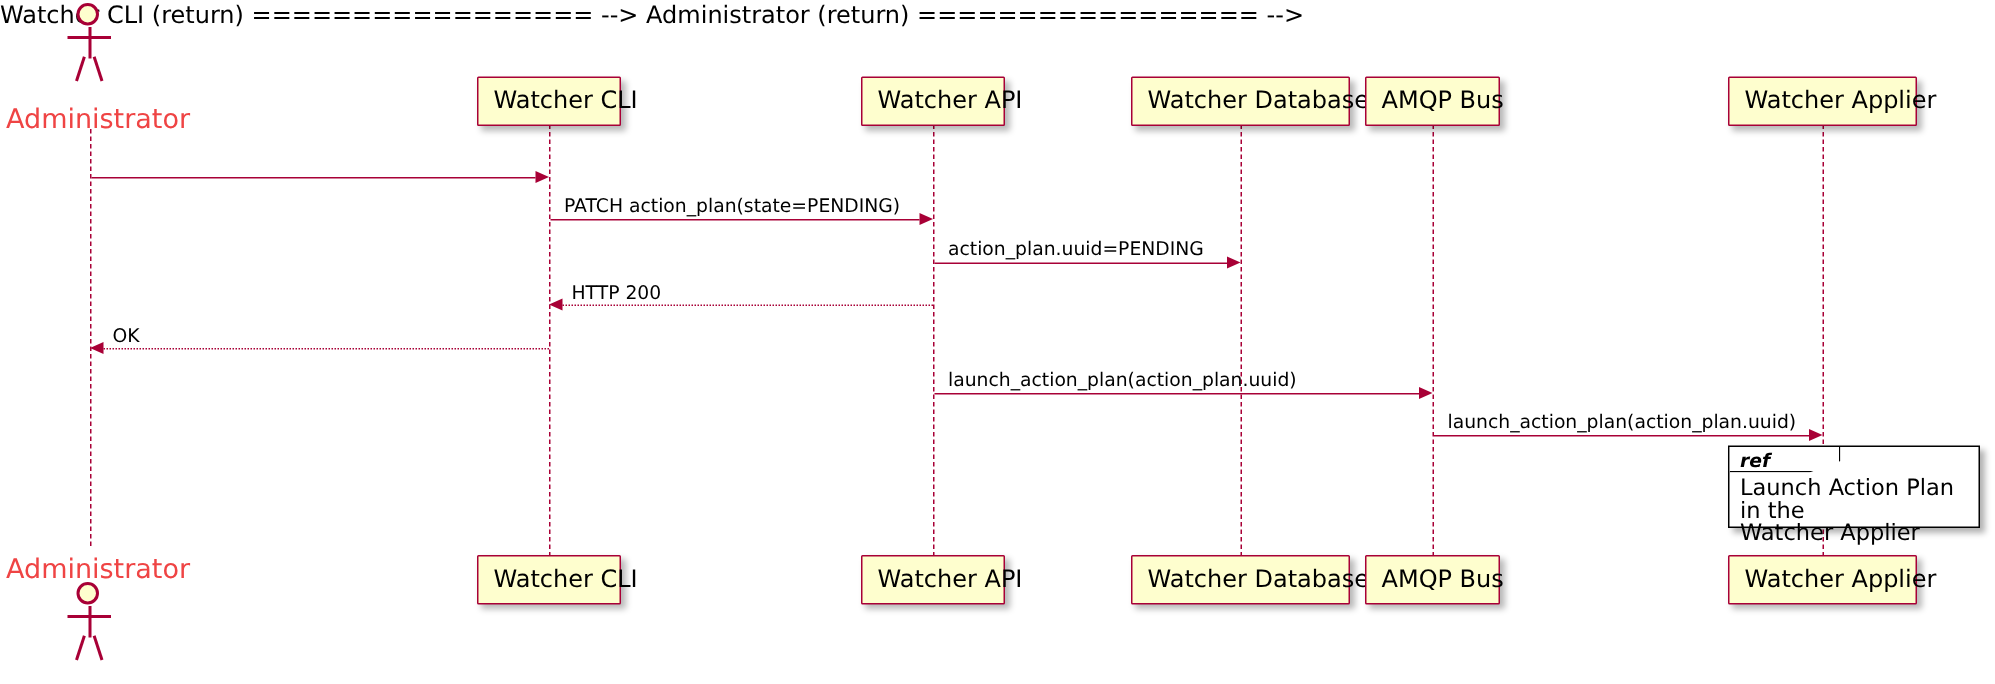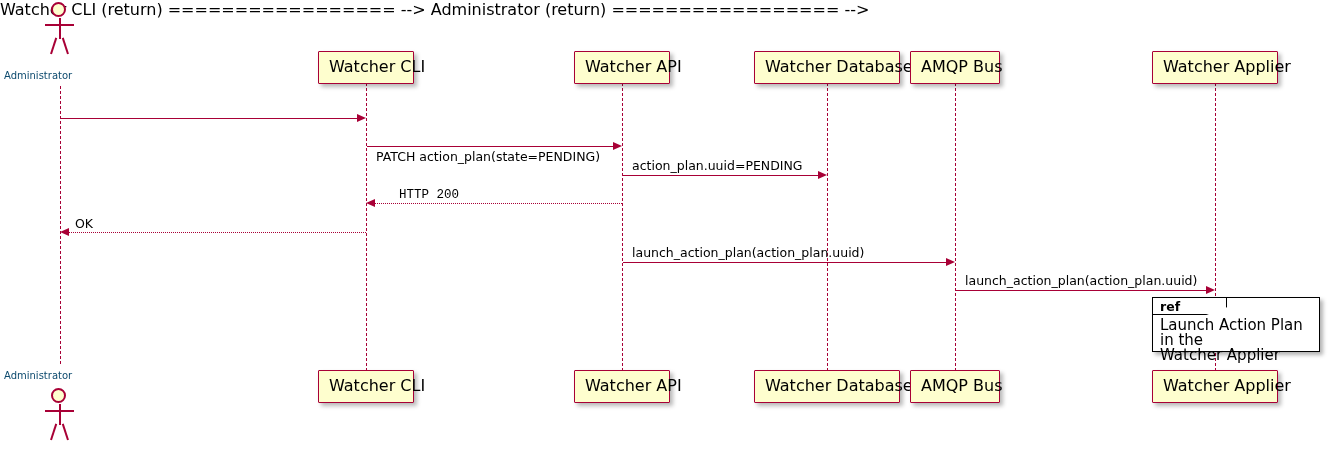--- a/index.html
+++ b/index.html
@@ -53,21 +53,21 @@
     width:2px;height:17px;background:#A80036;
     transform-origin:bottom center;transform:rotate(18deg);
   }
   .actor .legR{
     position:absolute;left:25px;top:35px;
     width:2px;height:17px;background:#A80036;
     transform-origin:bottom center;transform:rotate(-18deg);
   }
   .actor-label{
     position:absolute;
-    font-size:10px;color:#0c4a6e;white-space:nowrap;line-height:1;
+    font-size:18px;color:#ef4444;white-space:nowrap;line-height:1;
   }
   
   .lifeline{
     position:absolute;width:0;
     border-left:1.5px dashed #A80036;
   }
   
   .msg-line{
     position:absolute;height:0;
     border-top:1.6px solid #A80036;
@@ -164,49 +164,49 @@
   <div class="pbox" style="left:574px;top:370px;width:96px;">Watcher API</div>
   <div class="pbox" style="left:754px;top:370px;width:146px;">Watcher Database</div>
   <div class="pbox" style="left:910px;top:370px;width:90px;">AMQP Bus</div>
   <div class="pbox" style="left:1152px;top:370px;width:126px;">Watcher Applier</div>
 
   
   <div class="msg-line" style="left:61px;top:118px;width:296px;"></div>
   <div class="arrow-r" style="left:357px;top:113.5px;"></div>
 
   
-  <div class="msg-label" style="left:376px;top:131px;margin-top:20px;">PATCH action_plan(state=PENDING)</div>
+  <div class="msg-label" style="left:376px;top:131px;">PATCH action_plan(state=PENDING)</div>
   <div class="msg-line" style="left:367px;top:146px;width:246px;"></div>
   <div class="arrow-r" style="left:613px;top:141.5px;"></div>
 
   
   <div class="msg-label" style="left:632px;top:160px;">action_plan.uuid=PENDING</div>
   <div class="msg-line" style="left:623px;top:175px;width:195px;"></div>
   <div class="arrow-r" style="left:818px;top:170.5px;"></div>
 
    Watcher CLI (return) ================= --&gt;
-  <div class="msg-label" style="left:399px;top:189px;font-family:Liberation Mono, monospace;">HTTP 200</div>
+  <div class="msg-label" style="left:381px;top:189px;">HTTP 200</div>
   <div class="msg-line dotted" style="left:375px;top:203px;width:247px;"></div>
   <div class="arrow-l" style="left:366px;top:198.5px;"></div>
 
    Administrator (return) ================= --&gt;
   <div class="msg-label" style="left:75px;top:218px;text-align:right;">OK</div>
   <div class="msg-line dotted" style="left:69px;top:232px;width:297px;"></div>
   <div class="arrow-l" style="left:60px;top:227.5px;"></div>
 
   
   <div class="msg-label" style="left:632px;top:247px;">launch_action_plan(action_plan.uuid)</div>
   <div class="msg-line" style="left:623px;top:262px;width:323px;"></div>
   <div class="arrow-r" style="left:946px;top:257.5px;"></div>
 
   
   <div class="msg-label" style="left:965px;top:275px;">launch_action_plan(action_plan.uuid)</div>
   <div class="msg-line" style="left:956px;top:290px;width:250px;"></div>
   <div class="arrow-r" style="left:1206px;top:285.5px;"></div>
 
   
   <div class="ref-box" style="left:1152px;top:297px;width:168px;height:55px;">
-    <div class="ref-tab" style="width:74px;">ref</div>
+    <div class="ref-tab" style="width:74px;font-style:italic;">ref</div>
     <div class="ref-text">Launch Action Plan in the
 Watcher Applier</div>
   </div>
 
 </div>
 
 </body></html>

